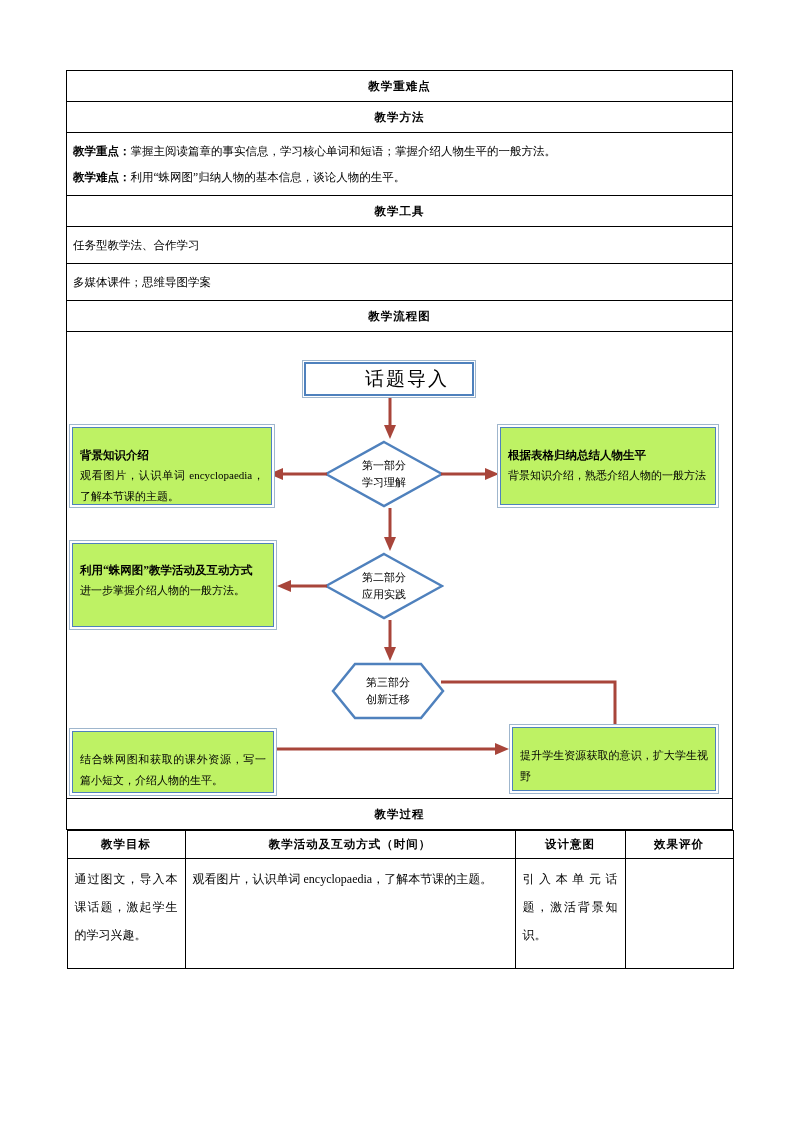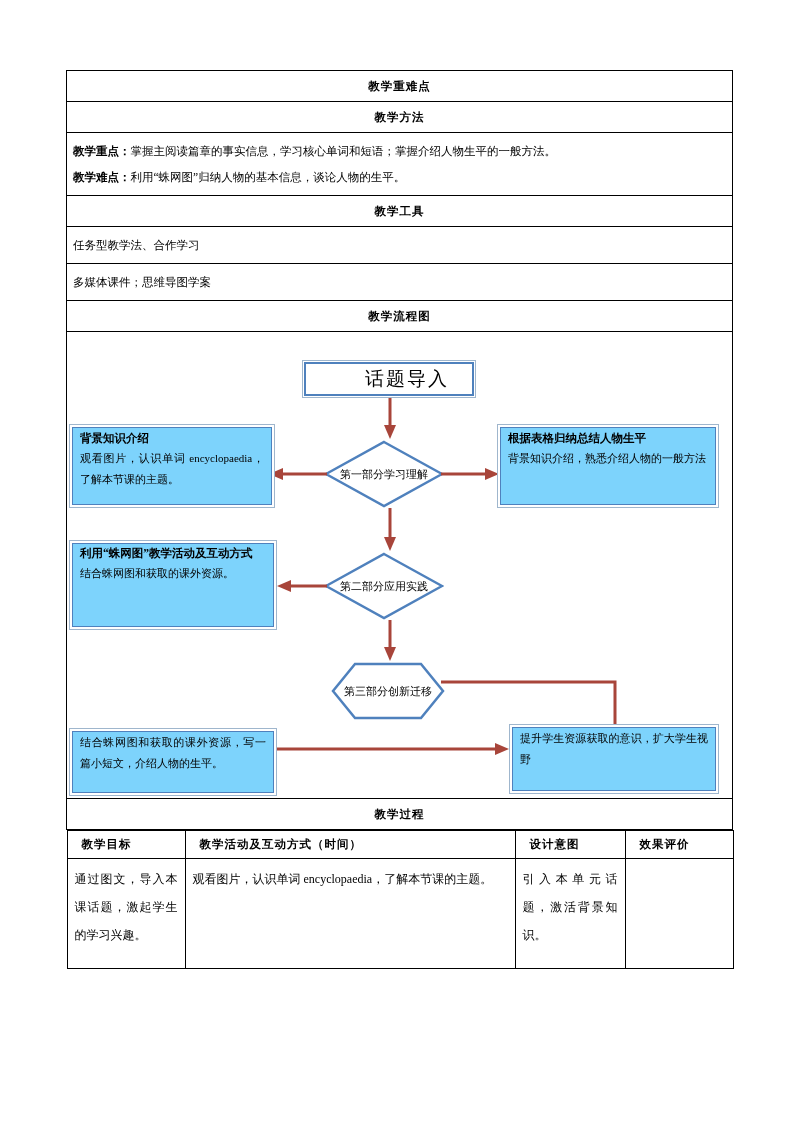--- a/index.html
+++ b/index.html
@@ -54,22 +54,22 @@
     position:absolute;
     box-sizing:border-box;
     background:#ffffff;
     border:1px solid #9fb6cd;
     padding:2px;
   }
   .wbox > .inner{
     box-sizing:border-box;
     width:100%;height:100%;
     border:1px solid #4f81bd;
-    background:#7dd3fc;
-    padding:0 7px;
+    background:#bef264;
+    padding:17px 7px;
   }
   .wbox .t1{
     display:block;
     font-weight:bold;
     font-size:11.5px;
     line-height:20px;
     white-space:nowrap;
   }
   .wbox .t2{
     display:block;
@@ -97,39 +97,39 @@
     letter-spacing:2px;
     padding-left:36px;
   }
 
   
   .diamond{position:absolute;}
   .diamond svg{display:block;}
   .shape-label{
     position:absolute;
     left:0;top:0;width:100%;height:100%;
-    display:flex;flex-direction:row;
+    display:flex;flex-direction:column;
     align-items:center;justify-content:center;
     font-size:11px;line-height:17px;
     pointer-events:none;
   }
 
   
   .hexa{position:absolute;}
   .hexa svg{display:block;}
 
   
   .arrow{position:absolute;}
   .arrow svg{display:block;overflow:visible;}
 
   
   .proc{width:100%;border-collapse:collapse;table-layout:fixed;}
   .proc td{border:1px solid #000;padding:0;vertical-align:top;}
   .proc .hd{
-    font-weight:bold;font-size:11.5px;
+    text-align:center;font-weight:bold;font-size:11.5px;
     padding:6px 14px !important;letter-spacing:1px;
   }
   .proc .cell{
     font-size:12px;line-height:28px;
     padding:6px 7px !important;
     text-align:justify;text-align-last:left;
   }
   .proc .cell.narrow{line-height:28px;}
 </style>
 </head>
@@ -251,21 +251,21 @@
           <div class="arrow" style="left:210px;top:247px;">
             <svg width="50" height="14" viewBox="0 0 50 14">
               <line x1="50" y1="7" x2="14" y2="7" stroke="#a8453a" stroke-width="3"></line>
               <polygon points="0,7 14,1 14,13" fill="#a8453a"></polygon>
             </svg>
           </div>
 
           <div class="wbox" style="left:2px;top:208px;width:208px;height:90px;">
             <div class="inner">
               <span class="t1" style="white-space:normal;line-height:19px;">利用“蛛网图”教学活动及互动方式</span>
-              <span class="t2 sp">结合蛛网图和获取的课外资源。</span>
+              <span class="t2 sp">进一步掌握介绍人物的一般方法。</span>
             </div>
           </div>
 
           <div class="arrow" style="left:316px;top:288px;">
             <svg width="14" height="42" viewBox="0 0 14 42">
               <line x1="7" y1="0" x2="7" y2="29" stroke="#a8453a" stroke-width="3"></line>
               <polygon points="7,41 1,27 13,27" fill="#a8453a"></polygon>
             </svg>
           </div>
 

